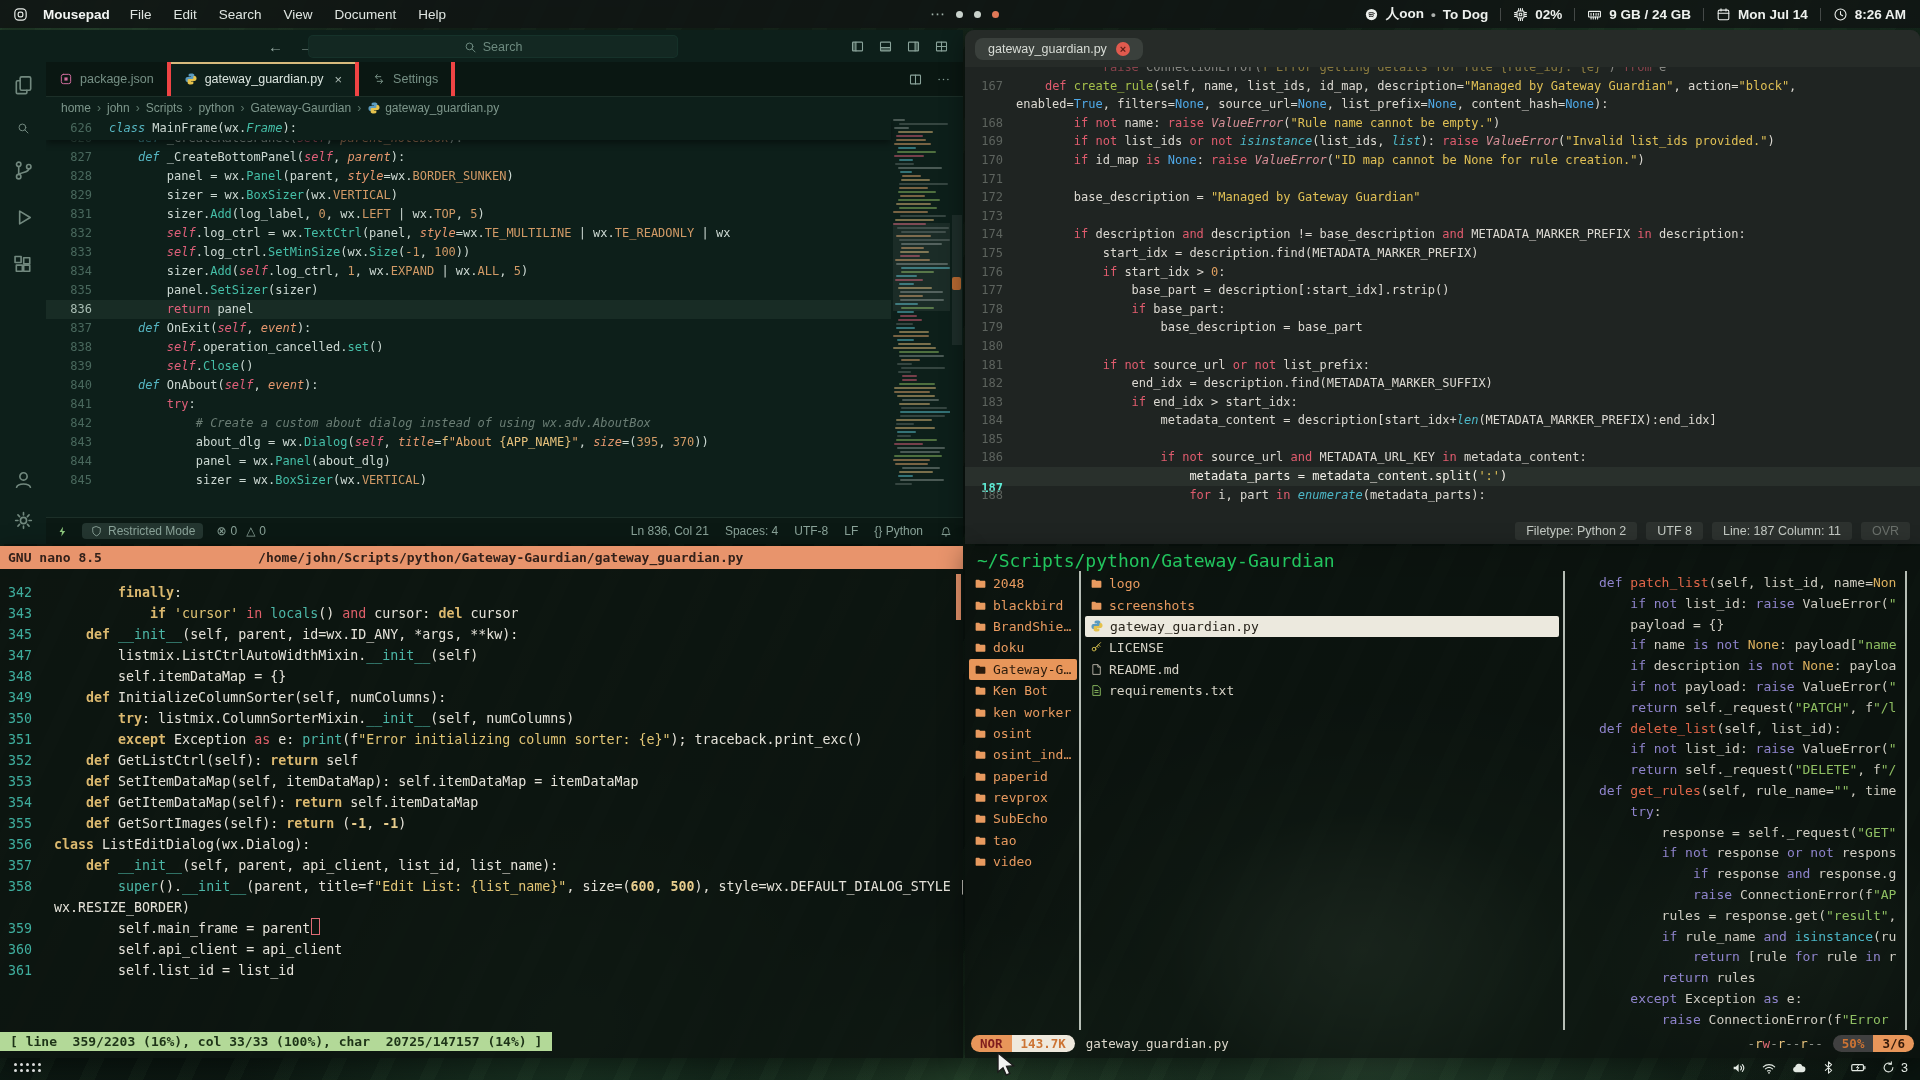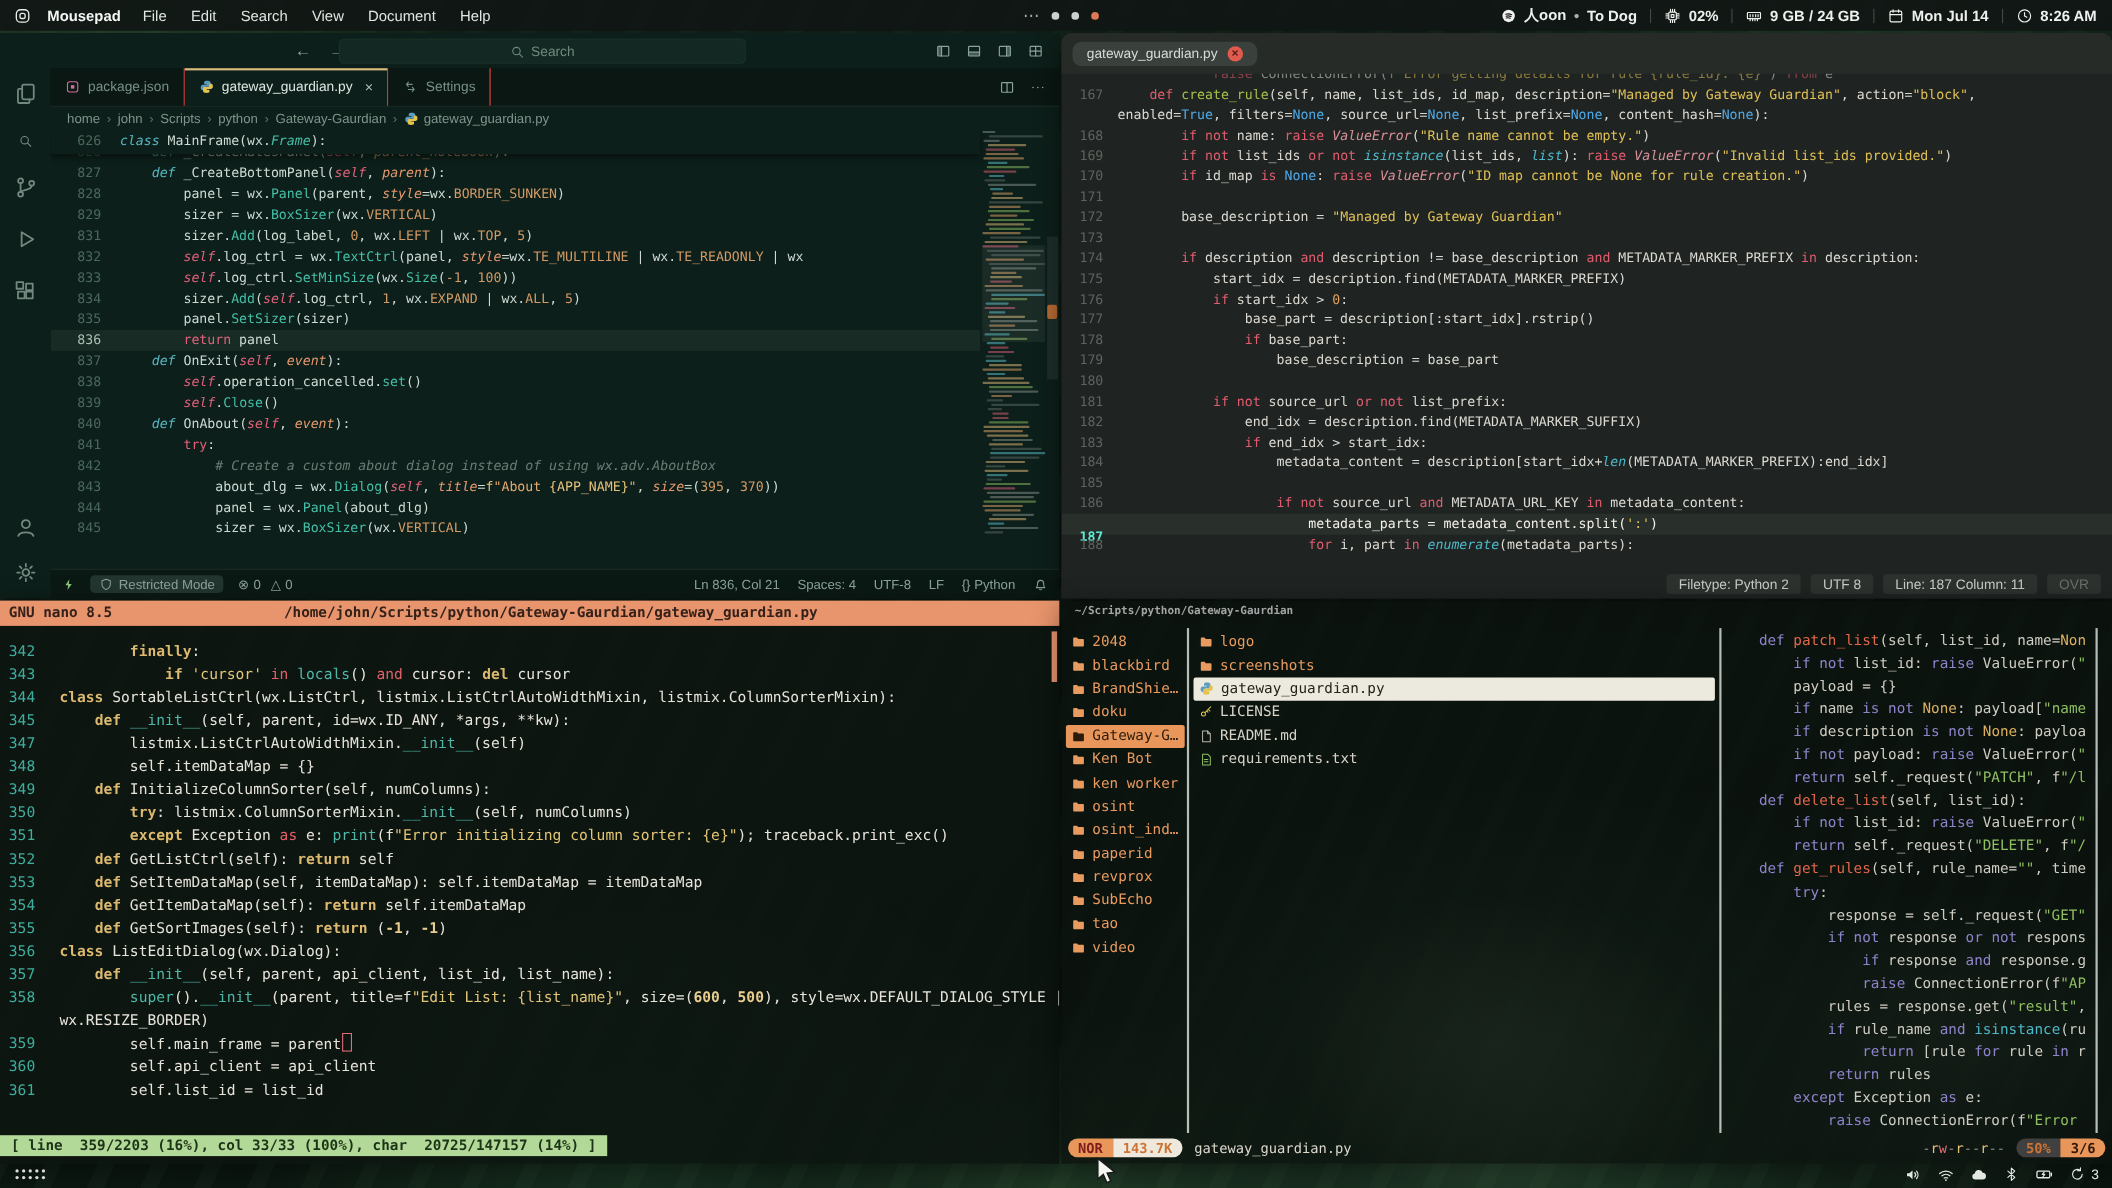--- a/index.html
+++ b/index.html
@@ -44,21 +44,21 @@
     display:flex;align-items:center;justify-content:center;gap:6px;}
   .vsc-layout{position:absolute;right:14px;top:0;height:32px;display:flex;align-items:center;gap:13px;color:#8aa39a;}
   .vsc-main{flex:1;display:flex;min-height:0;}
   .activitybar{width:46px;flex:none;display:flex;flex-direction:column;align-items:center;padding:12px 0 12px;color:#72897f;}
   .ab-top{display:flex;flex-direction:column;gap:24px;}
   .ab-bottom{margin-top:auto;display:flex;flex-direction:column;gap:18px;}
   .ab-btn{cursor:pointer;}
   .editor-col{flex:1;display:flex;flex-direction:column;min-width:0;}
   .tabbar{height:34px;flex:none;background:#0a1712;display:flex;align-items:stretch;border-bottom:1px solid #1c2f28;}
   .tab{position:relative;display:flex;align-items:center;gap:7px;padding:0 13px;font-size:12.5px;color:#769085;
-    border-right:1px solid #ef4444;background:#0a1712;justify-content:space-between;}
+    border-right:4px solid #ef4444;background:#0a1712;justify-content:space-between;}
   .tab.active{background:#0d1f1a;color:#dce6e0;}
   .tab.active:after{content:"";position:absolute;left:0;right:0;top:0;height:2px;background:#d7ba7d;}
   .tab .close{margin-left:4px;color:#aebdb6;font-size:13px;}
   .tab-actions{margin-left:auto;display:flex;align-items:center;gap:13px;padding:0 12px;color:#8aa39a;}
   .breadcrumb{height:22px;flex:none;display:flex;align-items:center;gap:6px;padding-left:15px;font-size:12px;color:#7d968b;}
   .bc-sep{color:#5d776c;}
   .bc-item{display:flex;align-items:center;gap:4px;}
   .editor{flex:1;position:relative;overflow:hidden;font:12px/19px "DejaVu Sans Mono",monospace;}
   .code-lines{position:absolute;top:10px;left:0;right:72px;}
   .crow{display:flex;height:19px;white-space:pre;}
@@ -129,21 +129,21 @@
   .nano .nr{color:#e0606a;}
   .nano .nb{color:#4db8a8;}
   .nano .ns{color:#e2c575;}
   .nano .nn{color:#e8cd8d;font-weight:bold;}
   .nano-cursor{display:inline-block;width:7px;height:15px;border:1.5px solid #e06c75;vertical-align:-2px;margin-left:1px;}
   .nano-status{position:absolute;bottom:7px;left:0;right:0;display:flex;}
   .nano-status .pill{background:#b3d998;color:#1d3317;font:bold 13px "DejaVu Sans Mono",monospace;padding:2px 10px;white-space:pre;}
   .nano-scroll{position:absolute;right:2px;top:28px;width:5px;height:46px;background:#e8946c;}
   
   .yazi{left:965px;top:546px;width:955px;height:512px;background:rgba(12,18,14,.78);font-family:"DejaVu Sans Mono",monospace;}
-  .yazi-path{padding:4px 0 1px 12px;font-size:10px;font-weight:bold;color:#a3a3a3;}
+  .yazi-path{padding:4px 0 1px 12px;font-size:18px;font-weight:normal;color:#22c55e;}
   .yazi-body{position:absolute;top:25px;bottom:28px;left:0;right:0;}
   .ypane{position:absolute;top:2px;}
   .yrow{display:flex;align-items:center;gap:6px;height:21.4px;padding:0 5px;font-size:13px;white-space:nowrap;overflow:hidden;}
   .pane-left{left:4px;width:108px;}
   .pane-left .yrow{color:#e89a5f;}
   .pane-left .yrow.selected{background:#e8965a;color:#2b1b0d;border-radius:2px;}
   .pane-mid{left:120px;width:474px;}
   .pane-mid .yrow{color:#d6d2c6;}
   .pane-mid .yrow.folder{color:#e89a5f;}
   .pane-mid .yrow.selected{background:#ece9de;color:#262219;border-radius:2px;}
@@ -632,21 +632,20 @@
   </div>
 
   <div class="window nano">
     <div class="nano-header">
       <span>GNU nano 8.5</span>
       <span class="nano-path">/home/john/Scripts/python/Gateway-Gaurdian/gateway_guardian.py</span>
     </div>
     <div class="nano-code" id="nano-code">
         <div class="crow"><span class="ln">342</span><span class="lc"><span>        </span><span class="nk">finally</span><span>:</span></span></div>
         <div class="crow"><span class="ln">343</span><span class="lc"><span>            </span><span class="nk">if</span><span> </span><span class="ns">'cursor'</span><span> </span><span class="nr">in</span><span> </span><span class="nb">locals</span><span>() </span><span class="nr">and</span><span> cursor: </span><span class="nk">del</span><span> cursor</span></span></div>
-        <div class="crow"><span class="ln">344</span><span class="lc"><span class="nk">class</span><span> SortableListCtrl(wx.ListCtrl, listmix.ListCtrlAutoWidthMixin, listmix.ColumnSorterMixin):</span></span></div>
         <div class="crow"><span class="ln">345</span><span class="lc"><span>    </span><span class="nk">def</span><span> </span><span class="nb">__init__</span><span>(self, parent, id=wx.ID_ANY, *args, **kw):</span></span></div>
         <div class="crow"><span class="ln">347</span><span class="lc"><span>        listmix.ListCtrlAutoWidthMixin.</span><span class="nb">__init__</span><span>(self)</span></span></div>
         <div class="crow"><span class="ln">348</span><span class="lc"><span>        self.itemDataMap = {}</span></span></div>
         <div class="crow"><span class="ln">349</span><span class="lc"><span>    </span><span class="nk">def</span><span> InitializeColumnSorter(self, numColumns):</span></span></div>
         <div class="crow"><span class="ln">350</span><span class="lc"><span>        </span><span class="nk">try</span><span>: listmix.ColumnSorterMixin.</span><span class="nb">__init__</span><span>(self, numColumns)</span></span></div>
         <div class="crow"><span class="ln">351</span><span class="lc"><span>        </span><span class="nk">except</span><span> Exception </span><span class="nr">as</span><span> e: </span><span class="nb">print</span><span>(f</span><span class="ns">"Error initializing column sorter: {e}"</span><span>); traceback.print_exc()</span></span></div>
         <div class="crow"><span class="ln">352</span><span class="lc"><span>    </span><span class="nk">def</span><span> GetListCtrl(self): </span><span class="nk">return</span><span> self</span></span></div>
         <div class="crow"><span class="ln">353</span><span class="lc"><span>    </span><span class="nk">def</span><span> SetItemDataMap(self, itemDataMap): self.itemDataMap = itemDataMap</span></span></div>
         <div class="crow"><span class="ln">354</span><span class="lc"><span>    </span><span class="nk">def</span><span> GetItemDataMap(self): </span><span class="nk">return</span><span> self.itemDataMap</span></span></div>
         <div class="crow"><span class="ln">355</span><span class="lc"><span>    </span><span class="nk">def</span><span> GetSortImages(self): </span><span class="nk">return</span><span> (</span><span class="nn">-1</span><span>, </span><span class="nn">-1</span><span>)</span></span></div>

